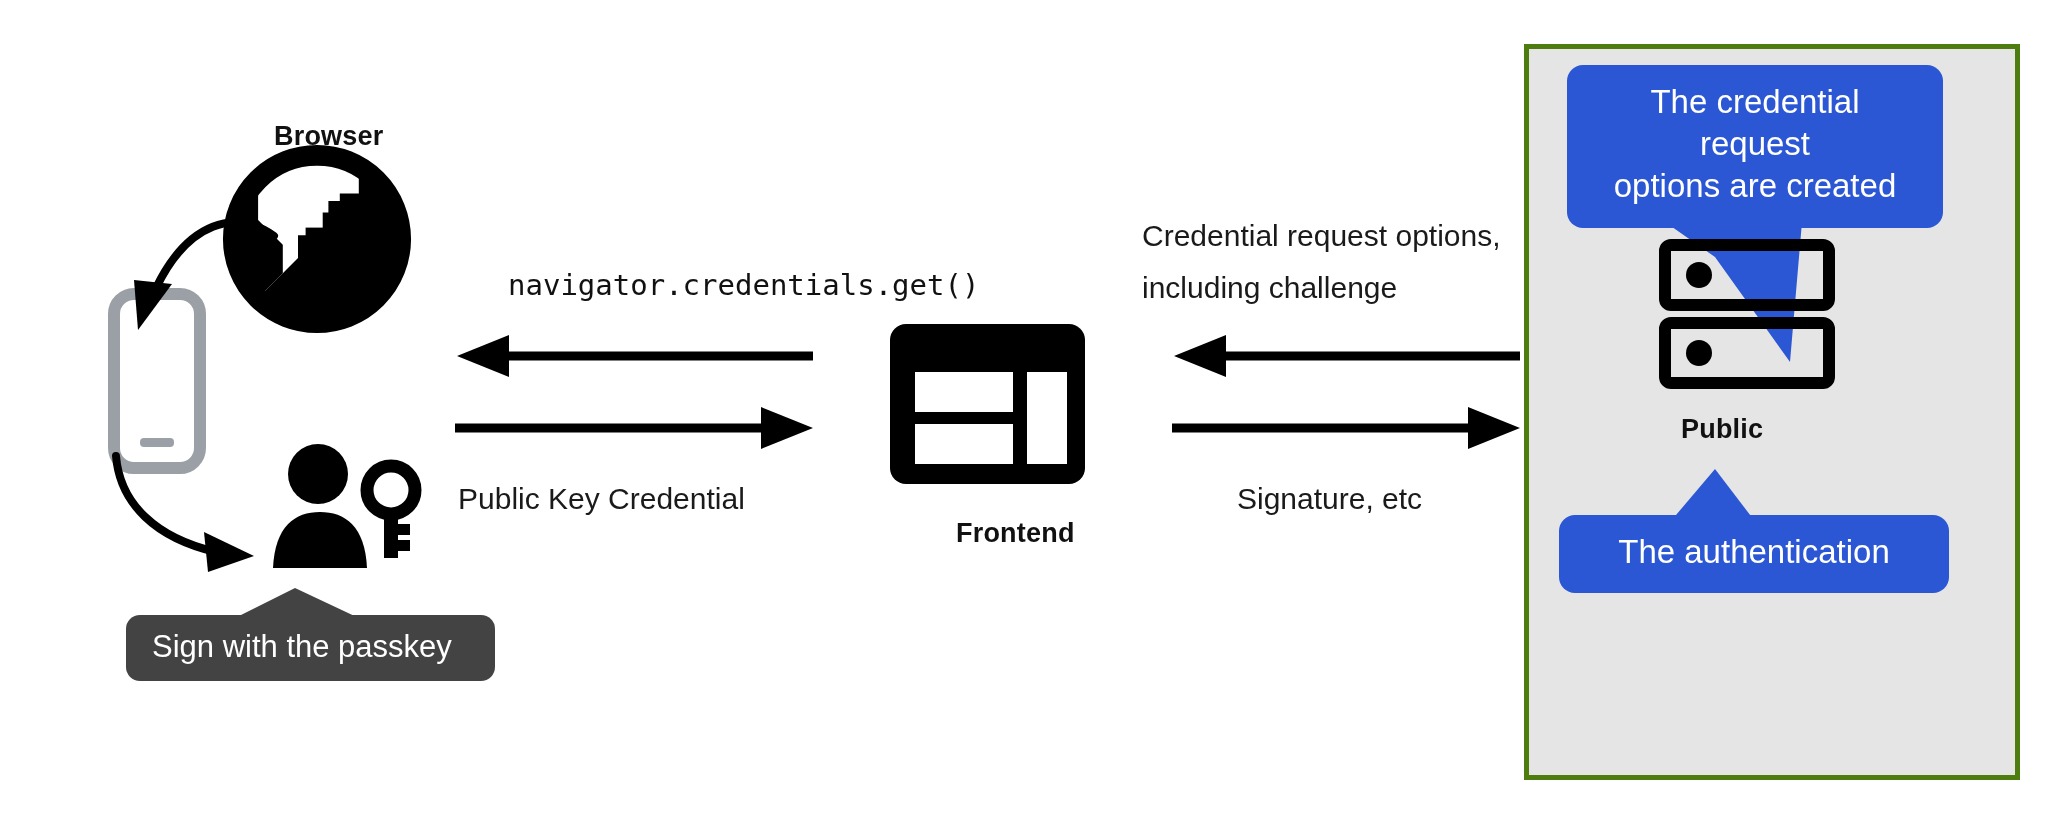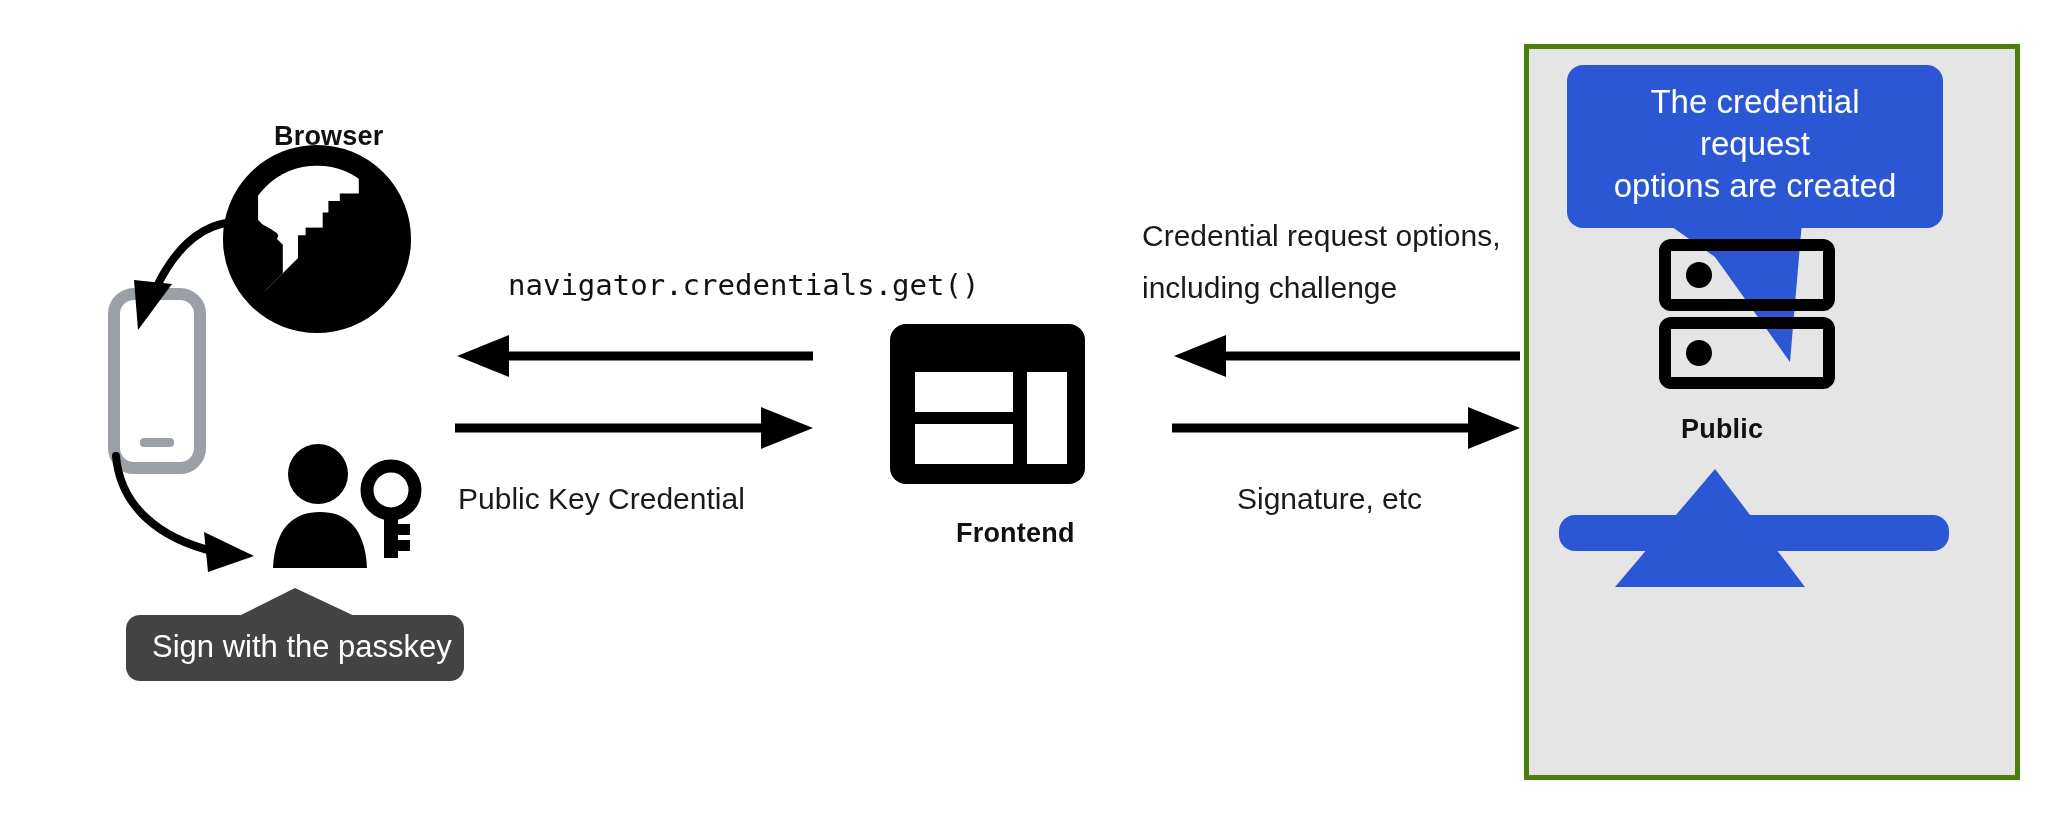--- a/index.html
+++ b/index.html
@@ -42,21 +42,21 @@
     color: #111111;
     white-space: nowrap;
   }
 
   
   .tooltip-dark {
     background: #434343;
     color: #ffffff;
     border-radius: 14px;
     font-size: 31px;
-    padding: 14px 12px 16px 26px;
+    padding: 14px 43px 16px 26px;
     white-space: nowrap;
   }
 
   
   .server-panel {
     background: #e5e5e5;
     border: 5px solid #4d7c0f;
     box-sizing: border-box;
   }
 
@@ -204,16 +204,17 @@
 
     <div class="abs lbl-bold" style="left:152px; top:350px; z-index:3;">Public</div>
 
     <div class="abs" style="left:86px; top:420px; z-index:1;">
       <svg width="200" height="120" viewBox="0 0 200 120" aria-hidden="true">
         <polygon points="100,0 190,118 0,118" fill="#2b57d4"></polygon>
       </svg>
     </div>
 
     <div class="abs callout-blue" style="left:30px; top:466px; width:390px; z-index:2;">
+      <div>The authentication</div>
     </div>
   </div>
 
 </div>
 
 </body></html>

